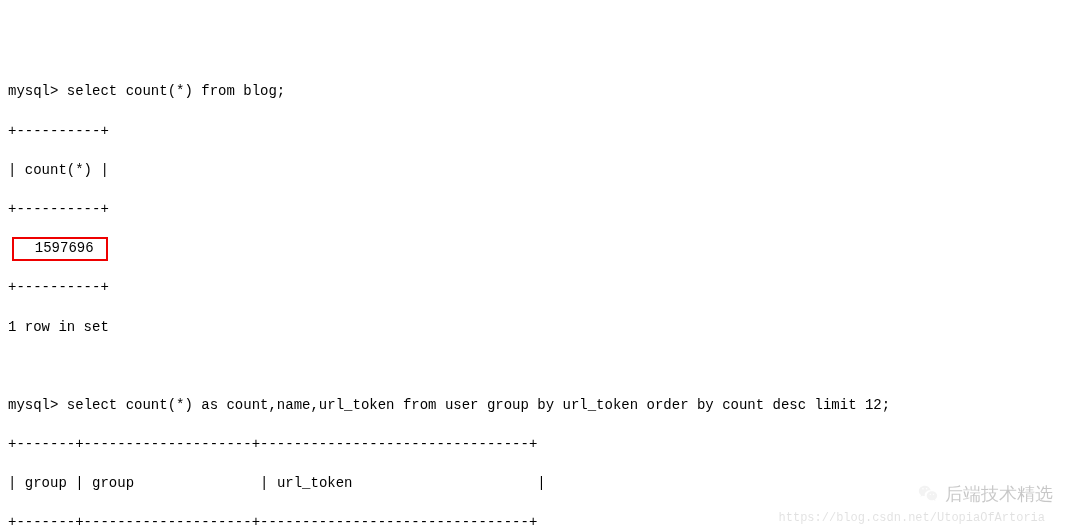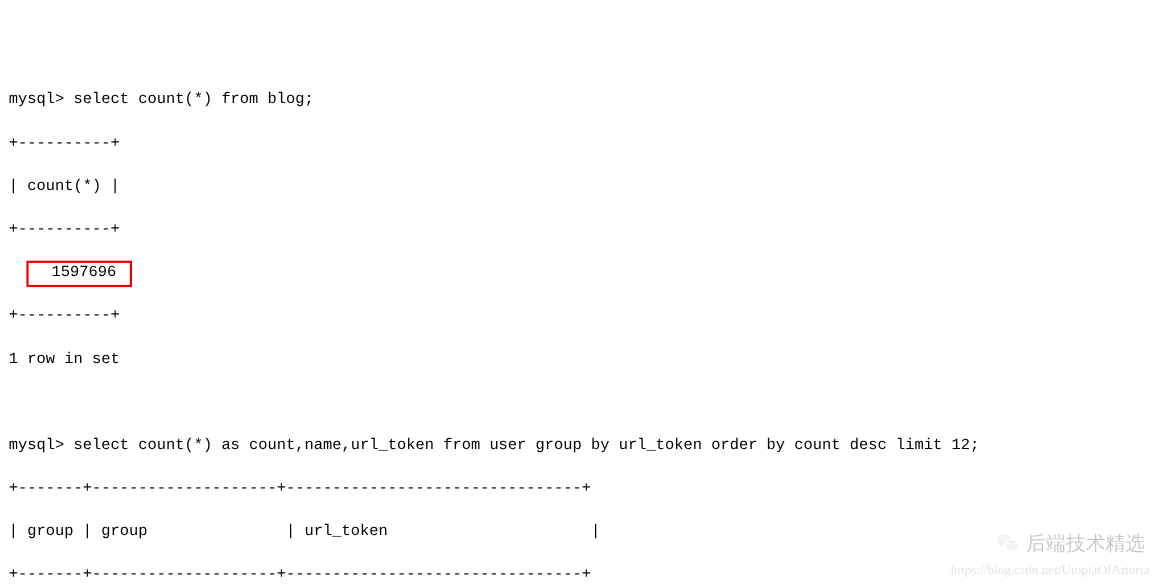--- a/index.html
+++ b/index.html
@@ -17,44 +17,44 @@
       box-sizing: border-box;
       overflow: hidden;
     }
     .line {
       white-space: pre;
     }
     .red-box {
       border: 2px solid #e00;
       display: inline-block;
       padding: 0 4px;
-      margin: -2px 16px;
+      margin: -2px 4px;
     }
     .watermark {
       position: absolute;
-      right: 28px;
+      right: 16px;
       bottom: 24px;
       color: rgba(0,0,0,0.22);
       font-family: Liberation Sans, sans-serif;
       font-size: 18px;
       display: flex;
       align-items: center;
       gap: 6px;
     }
     .watermark svg {
       width: 22px;
       height: 22px;
       opacity: 0.22;
     }
     .blog-watermark {
       position: absolute;
       right: 24px;
       bottom: 4px;
       color: rgba(0,0,0,0.12);
-      font-family: Liberation Serif, serif;
+      font-family: Liberation Mono, monospace;
       font-size: 12px;
     }
   </style>
 </head>
 <body>
 
 
 
 <div class="line"><span>mysql&gt;</span> <span>select count(*) from blog;</span></div>
 <div class="line">+----------+</div>

